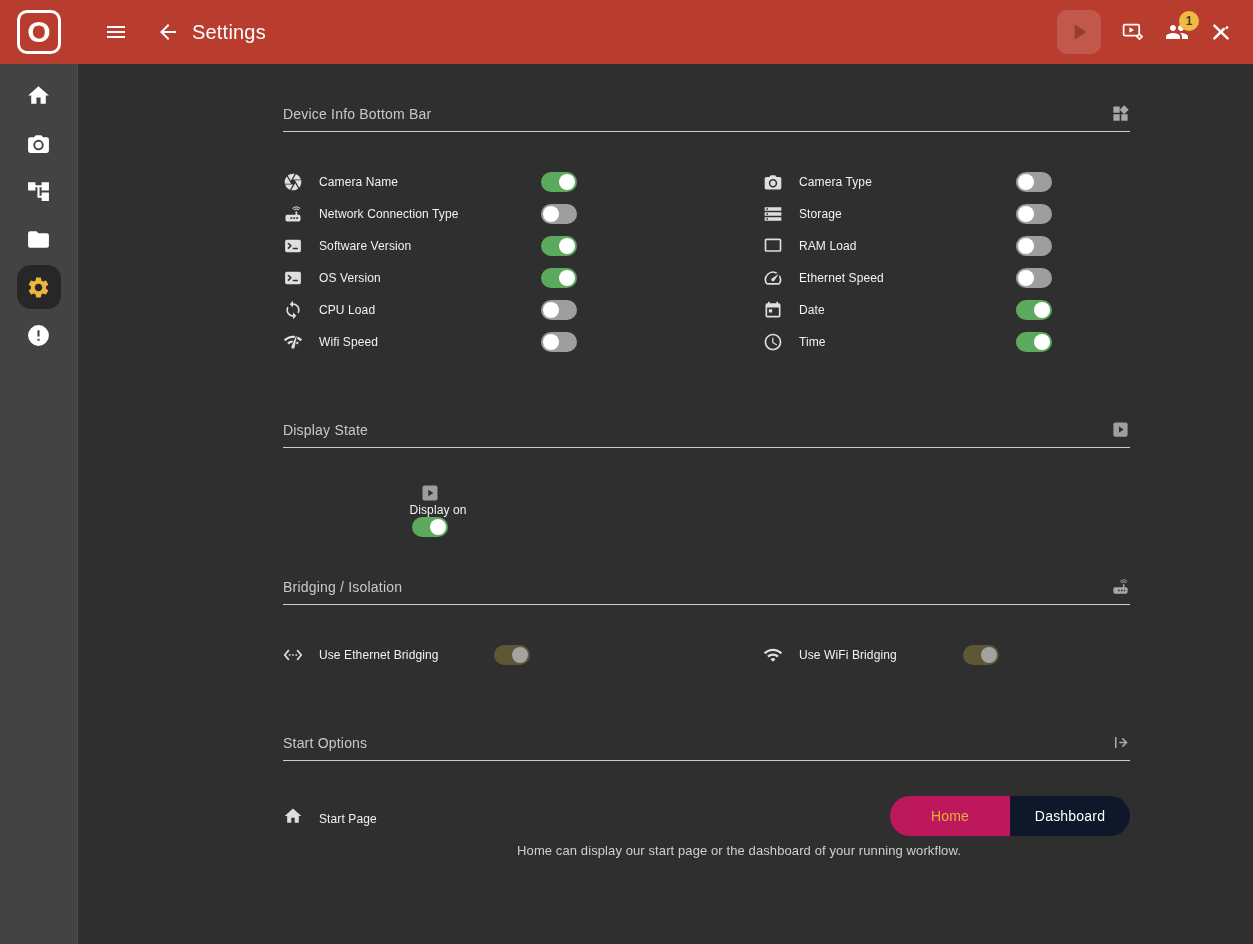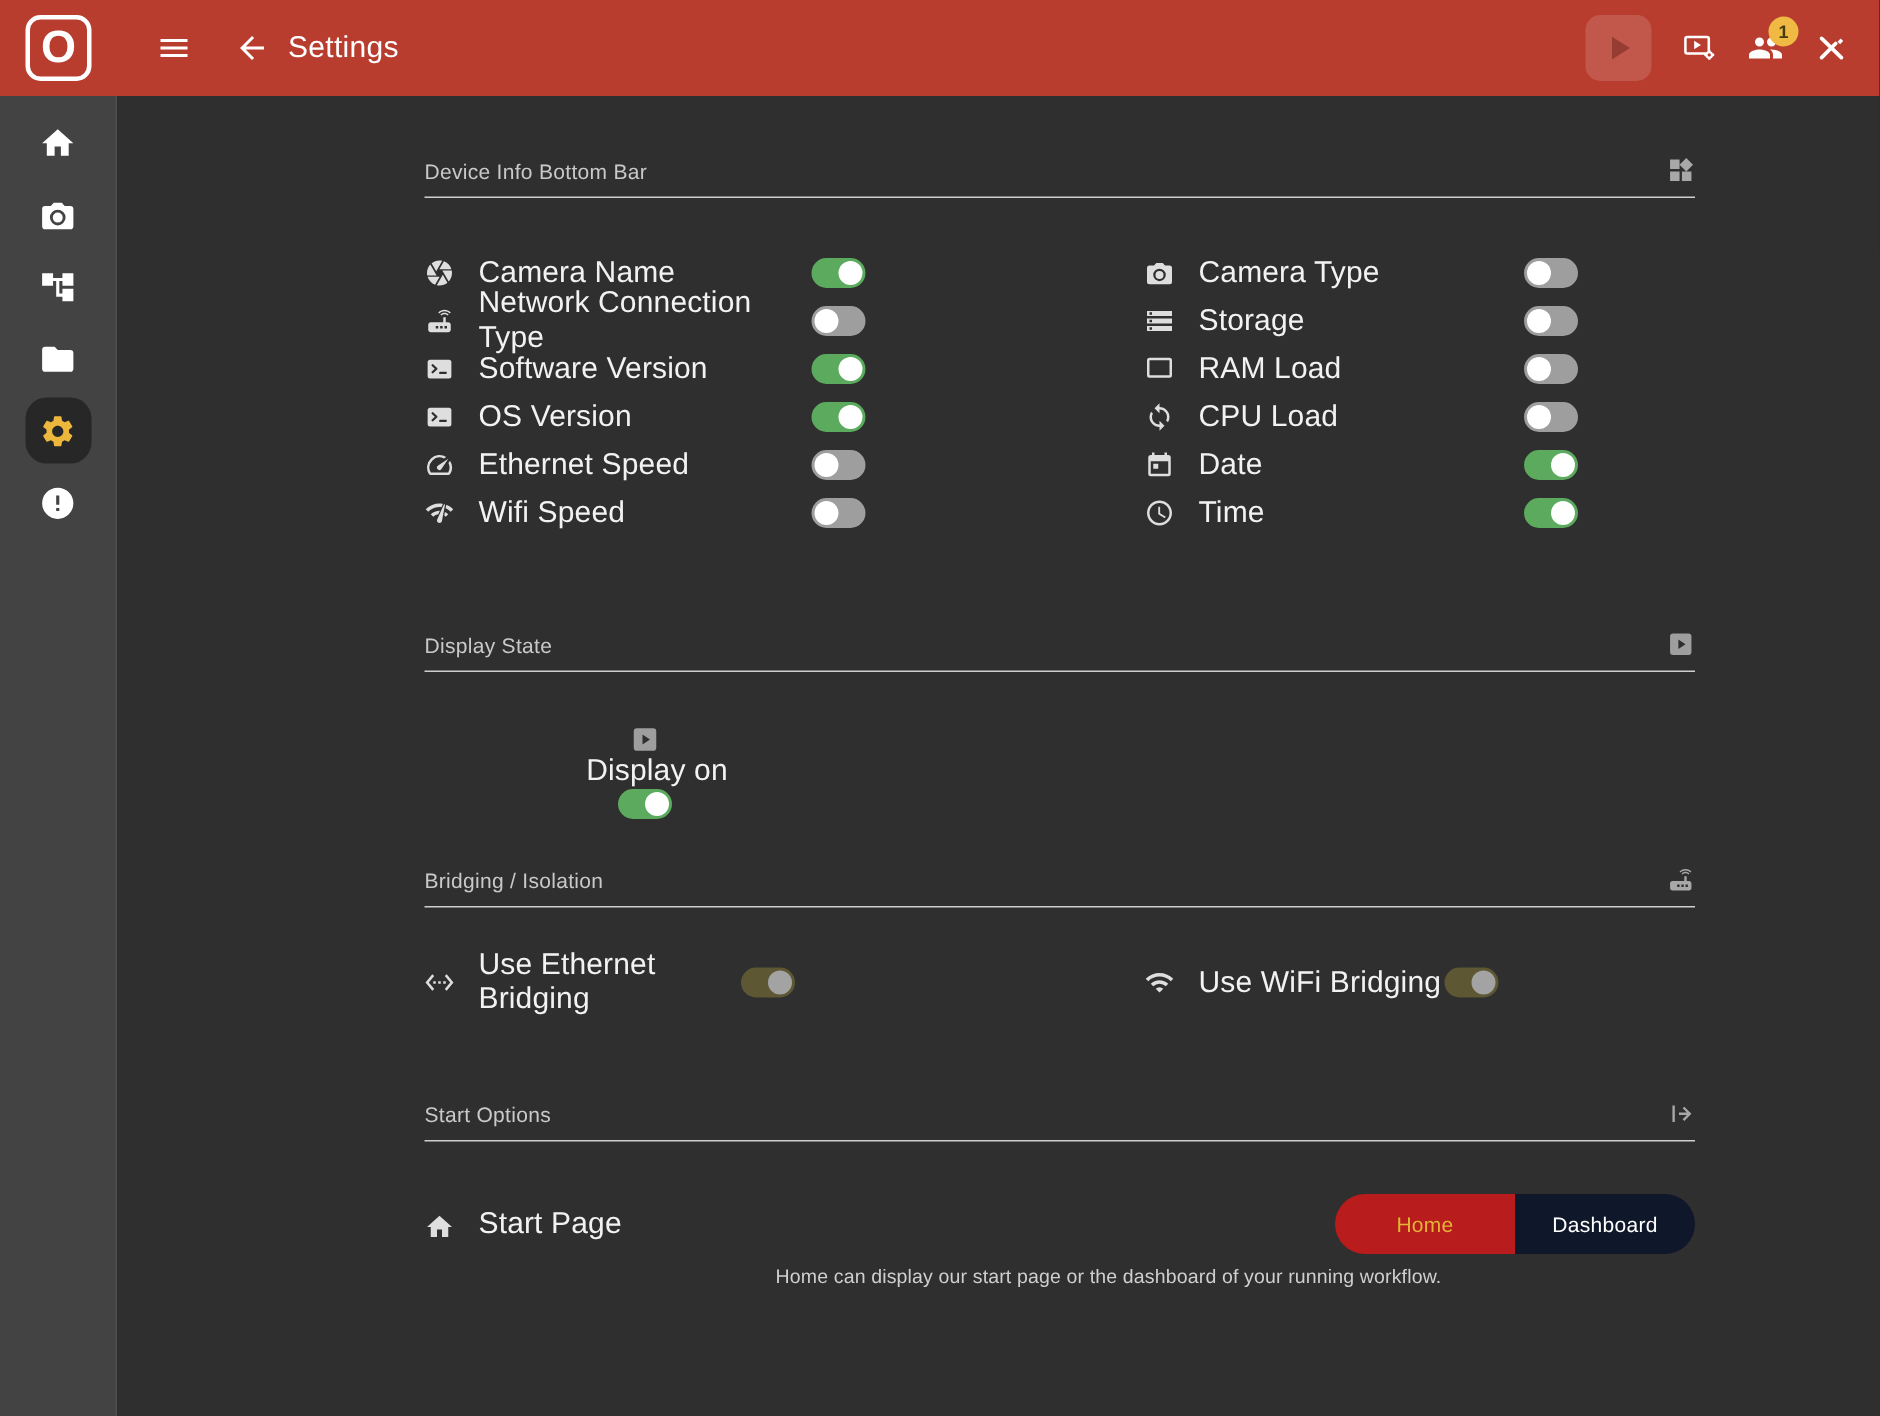--- a/index.html
+++ b/index.html
@@ -50,37 +50,37 @@
                 padding-bottom:8px;border-bottom:1px solid #cfcfcf;}
   .section-title{font-size:14px;color:#c9c9c9;letter-spacing:.2px;}
   .section-head svg{width:19px;height:19px;fill:#a8a8a8;}
 
   .rows{margin-top:34px;}
   .grid2{display:grid;grid-template-columns:294px 289px;column-gap:186px;}
   .grid-bridge{display:grid;grid-template-columns:247px 236px;column-gap:233px;}
   .item{display:flex;align-items:center;height:32px;}
   .item.single{width:294px;flex-direction:column;}
   .row-ic{width:20px;height:20px;flex:none;fill:#dedede;}
-  .row-label{margin-left:16px;font-size:20px;font-weight:500;color:#f2f2f2;flex:1;letter-spacing:.1px;}
+  .row-label{margin-left:16px;font-size:12px;font-weight:500;color:#f2f2f2;flex:1;letter-spacing:.1px;}
 
   .toggle{flex:none;width:36px;height:20px;border-radius:10px;border:none;position:relative;cursor:pointer;padding:0;}
   .toggle.on{background:#5baa5d;}
   .toggle.off{background:#9e9e9e;}
   .toggle.dis{background:#5d5733;cursor:default;}
   .toggle .knob{position:absolute;top:2px;width:16px;height:16px;border-radius:50%;background:#fff;}
   .toggle.on .knob{right:2px;}
   .toggle.off .knob{left:2px;}
   .toggle.dis .knob{right:2px;background:#a3a3a3;}
 
   .start-row{display:flex;align-items:center;height:40px;margin-top:35px;}
   .start-label-wrap{display:flex;align-items:flex-end;}
   .segmented{margin-left:auto;display:flex;width:240px;height:40px;border-radius:20px;overflow:hidden;}
   .seg{flex:1;border:none;cursor:pointer;font-size:14px;font-family:inherit;
        display:flex;align-items:center;justify-content:center;letter-spacing:.2px;}
-  .seg.selected{background:#b91c1c;color:#e3b338;}
+  .seg.selected{background:#be185d;color:#e3b338;}
   .seg.unselected{background:#0f172a;color:#fff;}
   .help{margin:7px 0 0 65px;font-size:13px;color:#cfcfcf;letter-spacing:.1px;text-align:center;}
 </style>
 </head>
 <body>
 
 <svg width="0" height="0" style="position:absolute" aria-hidden="true">
   <defs>
     <symbol id="i-home" viewBox="0 0 24 24">
         <path d="M10 20v-6h4v6h5v-8h3L12 3 2 12h3v8z"></path>
@@ -332,32 +332,32 @@
         <svg class="row-ic">
             <use href="#i-terminal"></use>
           </svg>
         <span class="row-label">OS Version</span>
         <button class="toggle on">
             <span class="knob"></span>
           </button>
       </div>
       <div class="item">
         <svg class="row-ic">
+            <use href="#i-speed"></use>
+          </svg>
+        <span class="row-label">Ethernet Speed</span>
+        <button class="toggle off">
+            <span class="knob"></span>
+          </button>
+      </div>
+      <div class="item">
+        <svg class="row-ic">
             <use href="#i-loop"></use>
           </svg>
         <span class="row-label">CPU Load</span>
-        <button class="toggle off">
-            <span class="knob"></span>
-          </button>
-      </div>
-      <div class="item">
-        <svg class="row-ic">
-            <use href="#i-speed"></use>
-          </svg>
-        <span class="row-label">Ethernet Speed</span>
         <button class="toggle off">
             <span class="knob"></span>
           </button>
       </div>
       <div class="item">
         <svg class="row-ic">
             <use href="#i-calendar"></use>
           </svg>
         <span class="row-label">Date</span>
         <button class="toggle on">

